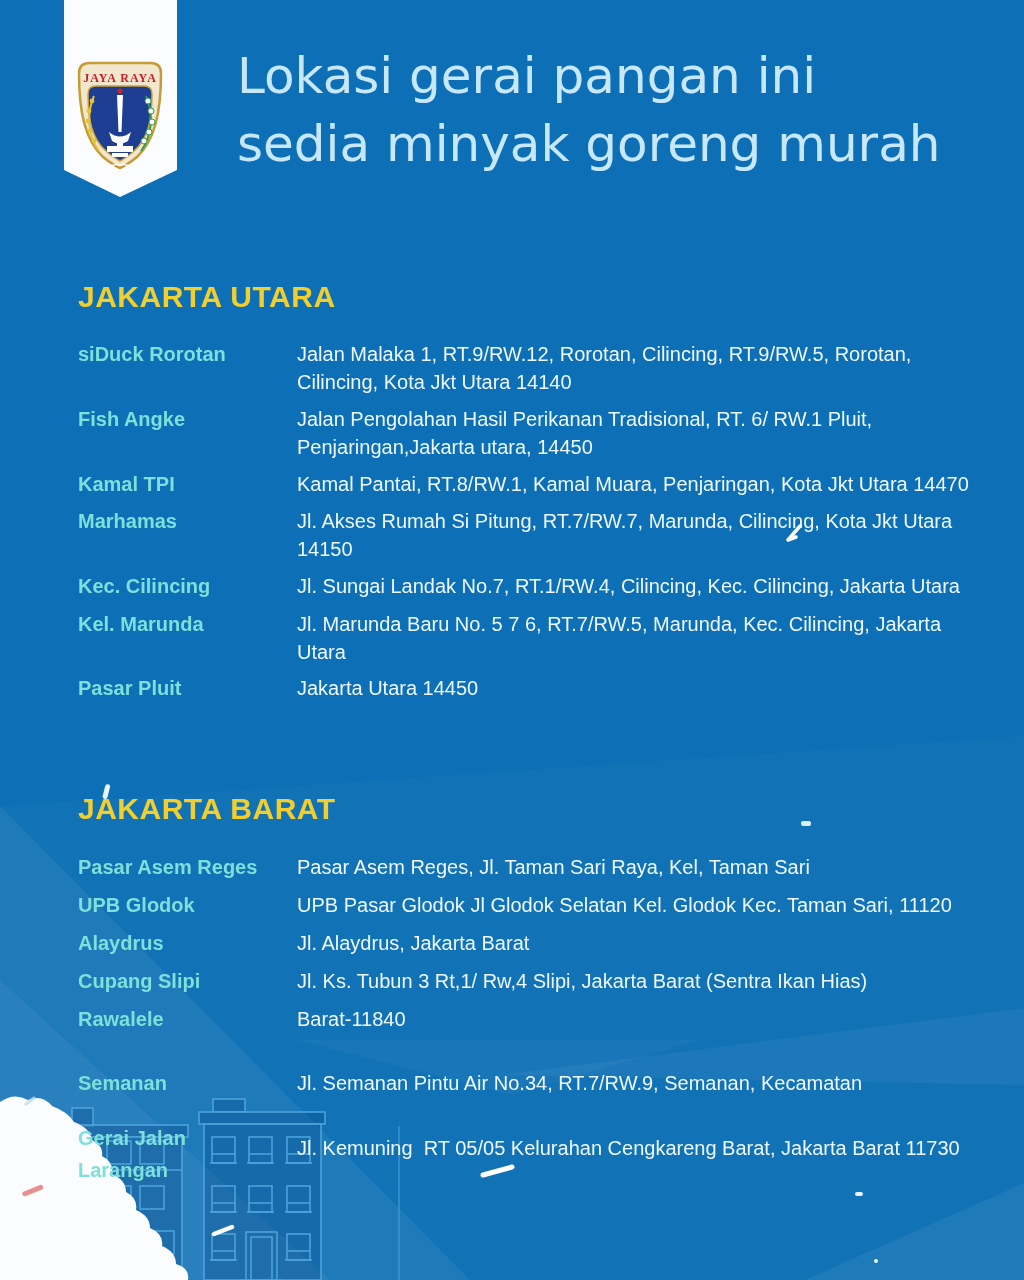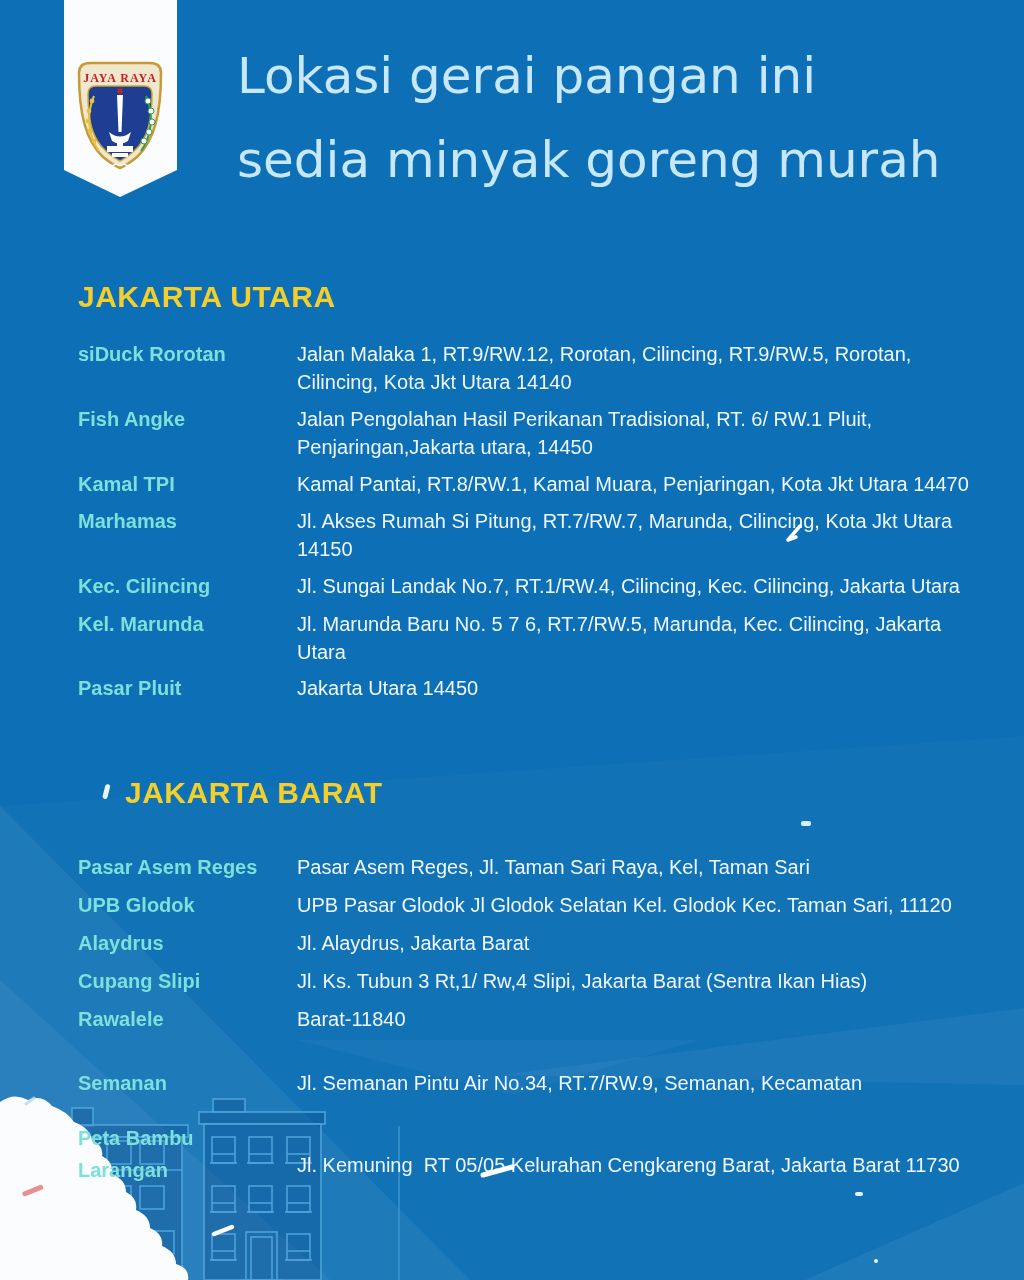--- a/index.html
+++ b/index.html
@@ -37,21 +37,21 @@
   .row .name{
     position:absolute;left:78px;width:214px;
     font-size:20px;line-height:28px;font-weight:bold;color:var(--cyan);
   }
   .row .name div, .row .addr div{white-space:pre;}
   .row .addr{
     position:absolute;left:297px;width:700px;
     font-size:20px;line-height:28px;color:var(--white);
   }
   .row .name.spread div + div{margin-top:4px;}
-  .row .addr.addr-offset{top:10px;margin-top:17px;}
+  .row .addr.addr-offset{top:10px;}
   svg{display:block;}
   .layer{position:absolute;left:0;top:0;}
 </style>
 </head>
 <body>
 
 <svg class="layer" width="1024" height="1280" viewBox="0 0 1024 1280">
   <polygon points="0,806 1024,736 1024,1280 0,1280" fill="#ffffff" opacity="0.025"></polygon>
   <polygon points="0,806 470,1280 0,1280" fill="#ffffff" opacity="0.06"></polygon>
   <polygon points="0,980 330,1280 0,1280" fill="#ffffff" opacity="0.05"></polygon>
@@ -152,21 +152,21 @@
       <circle cx="151" cy="111" r="3" fill="#ffffff" stroke="#2f9e53"></circle>
       <circle cx="152" cy="122" r="3" fill="#ffffff" stroke="#2f9e53"></circle>
       <circle cx="149" cy="132" r="3" fill="#ffffff" stroke="#2f9e53"></circle>
       <circle cx="144" cy="141" r="3" fill="#ffffff" stroke="#2f9e53"></circle>
     </g>
     <path d="M108,164 q4,3 8,0 q4,3 8,0 q4,3 8,0" stroke="#ffffff" stroke-width="1.5" fill="none"></path>
   </g>
 </svg>
 
 <div class="title-line" style="top:46px;">Lokasi gerai pangan ini</div>
-<div class="title-line" style="top:130px;">sedia minyak goreng murah</div>
+<div class="title-line" style="top:114px;">sedia minyak goreng murah</div>
 
 <div class="sec-heading" style="top:280px;">JAKARTA UTARA</div>
 
 <div class="row" style="top:340px;">
   <div class="name">
     <div>siDuck Rorotan</div>
   </div>
   <div class="addr">
     <div>Jalan Malaka 1, RT.9/RW.12, Rorotan, Cilincing, RT.9/RW.5, Rorotan,</div>
     <div>Cilincing, Kota Jkt Utara 14140</div>
@@ -223,21 +223,21 @@
 
 <div class="row" style="top:674px;">
   <div class="name">
     <div>Pasar Pluit</div>
   </div>
   <div class="addr">
     <div>Jakarta Utara 14450</div>
   </div>
 </div>
 
-<div class="sec-heading" style="top:776px;margin-left:47px;">JAKARTA BARAT</div>
+<div class="sec-heading" style="top:792px;">JAKARTA BARAT</div>
 
 <div class="row" style="top:853px;">
   <div class="name">
     <div>Pasar Asem Reges</div>
   </div>
   <div class="addr">
     <div>Pasar Asem Reges, Jl. Taman Sari Raya, Kel, Taman Sari</div>
   </div>
 </div>
 
@@ -281,21 +281,21 @@
   <div class="name">
     <div>Semanan</div>
   </div>
   <div class="addr">
     <div>Jl. Semanan Pintu Air No.34, RT.7/RW.9, Semanan, Kecamatan</div>
   </div>
 </div>
 
 <div class="row" style="top:1124px;">
   <div class="name spread">
-    <div>Peta Bambu</div>
+    <div>Gerai Jalan</div>
     <div>Larangan</div>
   </div>
   <div class="addr addr-offset">
     <div>Jl. Kemuning  RT 05/05 Kelurahan Cengkareng Barat, Jakarta Barat 11730</div>
   </div>
 </div>
 
 <svg class="layer" width="1024" height="1280" viewBox="0 0 1024 1280">
   <path d="M788,540 L800,526 M788,540 L796,537" stroke="#ffffff" stroke-width="3.5" stroke-linecap="round" fill="none"></path>
   <rect x="104" y="784" width="5" height="15" rx="2.5" fill="#e8f5fc" transform="rotate(14 106 791)"></rect>

